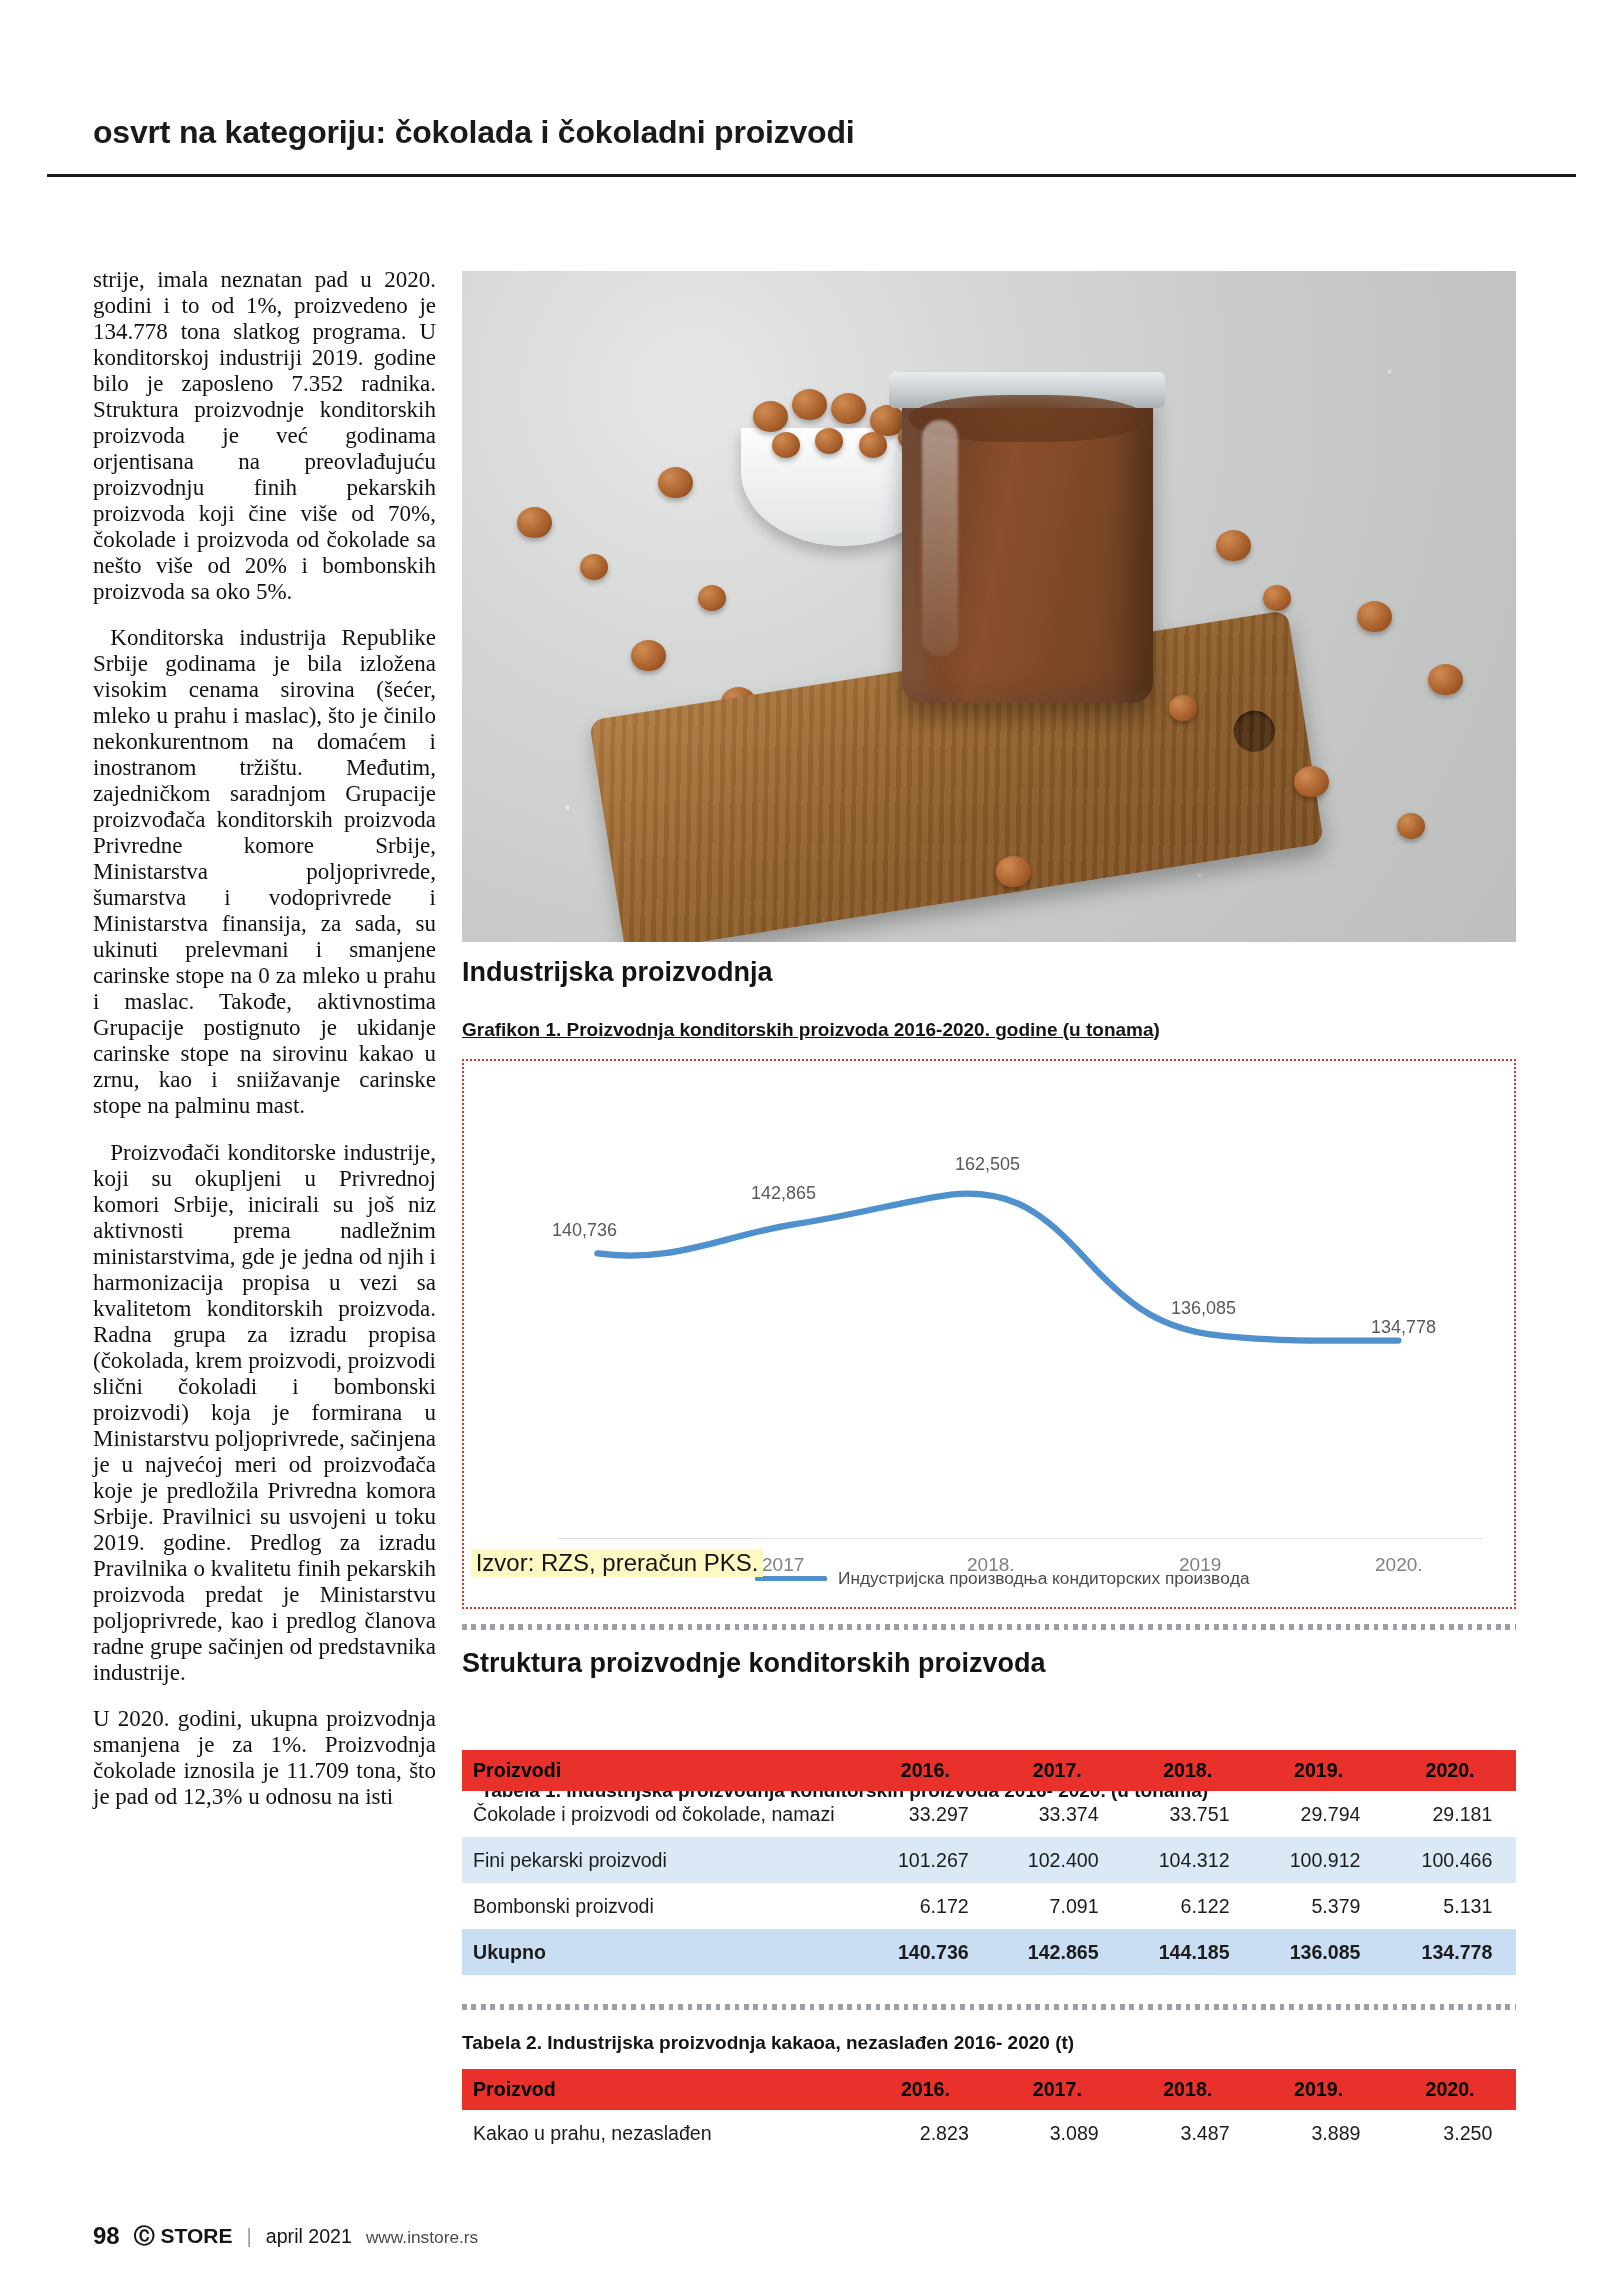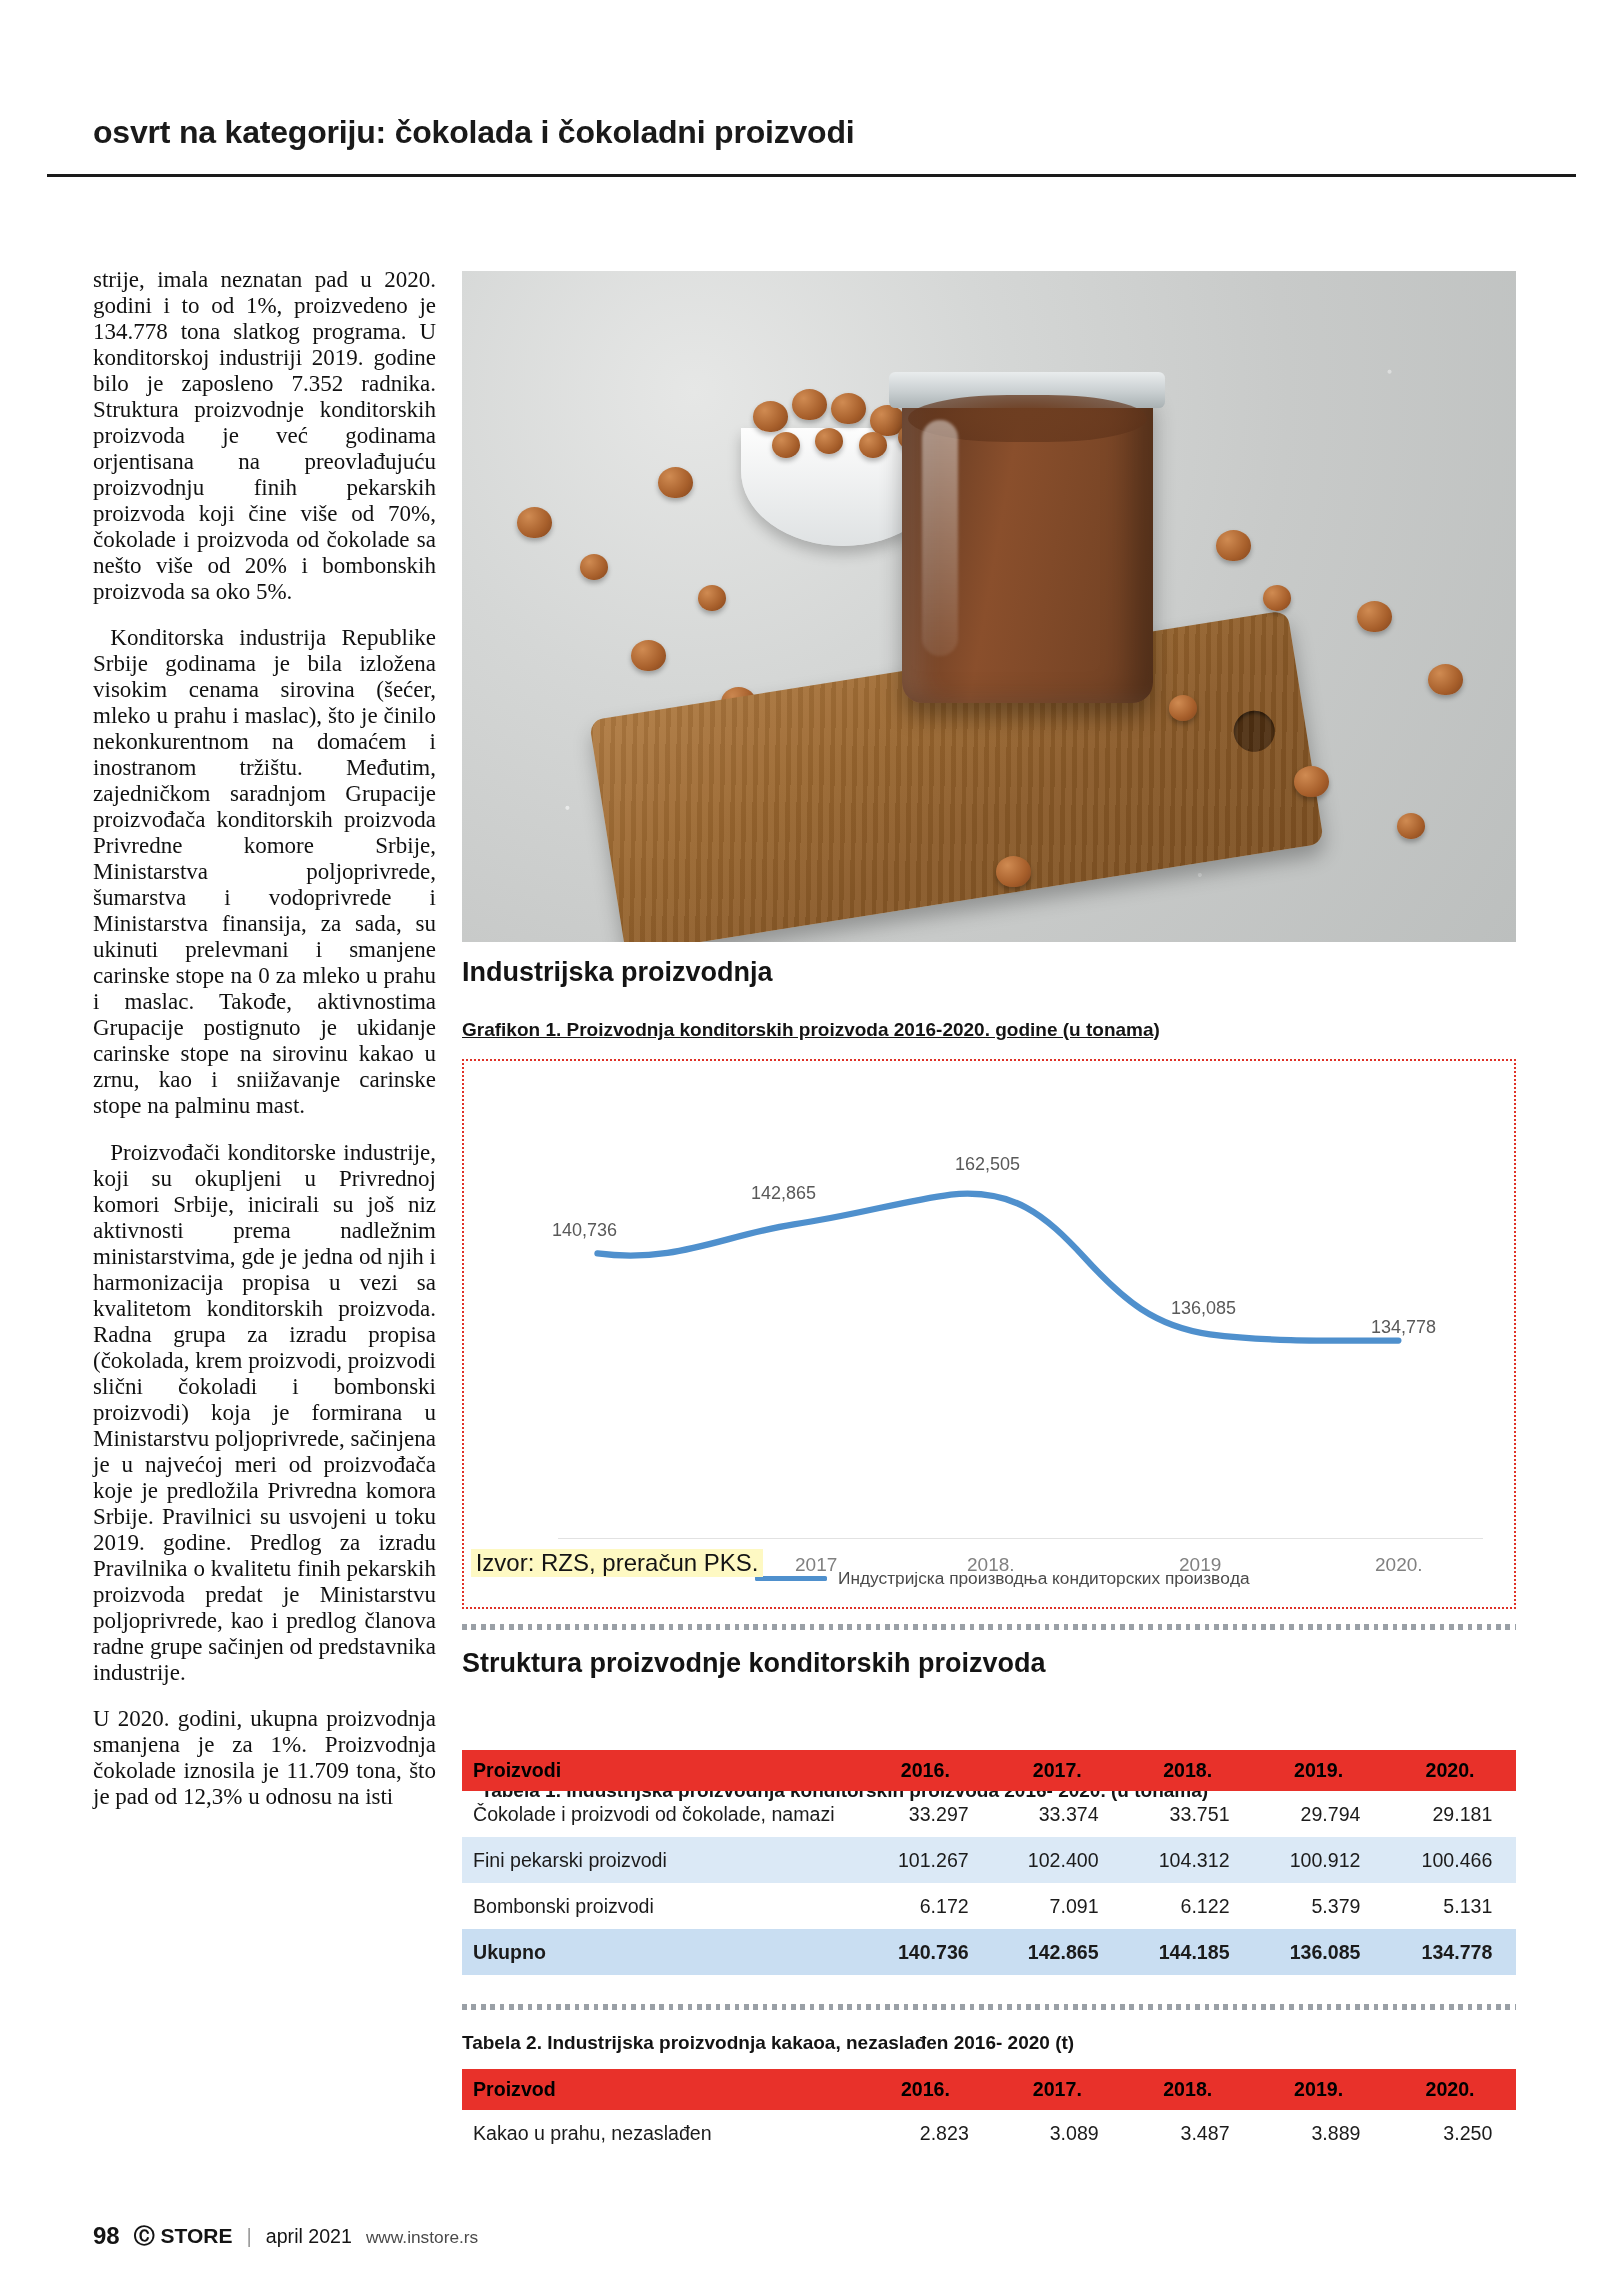--- a/index.html
+++ b/index.html
@@ -281,21 +281,21 @@
       </svg>
       <div class="chart-label" style="left:88px; top:159px;">140,736</div>
       <div class="chart-label" style="left:287px; top:122px;">142,865</div>
       <div class="chart-label" style="left:491px; top:93px;">162,505</div>
       <div class="chart-label" style="left:707px; top:237px;">136,085</div>
       <div class="chart-label" style="left:907px; top:256px;">134,778</div>
 
       <div class="chart-baseline"></div>
 
       <div class="chart-axis-lbl" style="left:93px; top:493px;">2016</div>
-      <div class="chart-axis-lbl" style="left:298px; top:493px;margin-left:33px;">2017</div>
+      <div class="chart-axis-lbl" style="left:298px; top:493px;">2017</div>
       <div class="chart-axis-lbl" style="left:503px; top:493px;">2018.</div>
       <div class="chart-axis-lbl" style="left:715px; top:493px;">2019</div>
       <div class="chart-axis-lbl" style="left:911px; top:493px;">2020.</div>
 
       <div class="legend">
         <div class="legend-line"></div>
         <div class="legend-text">Индустријска производња кондиторских произвoда</div>
       </div>
     </div>
   </div>

